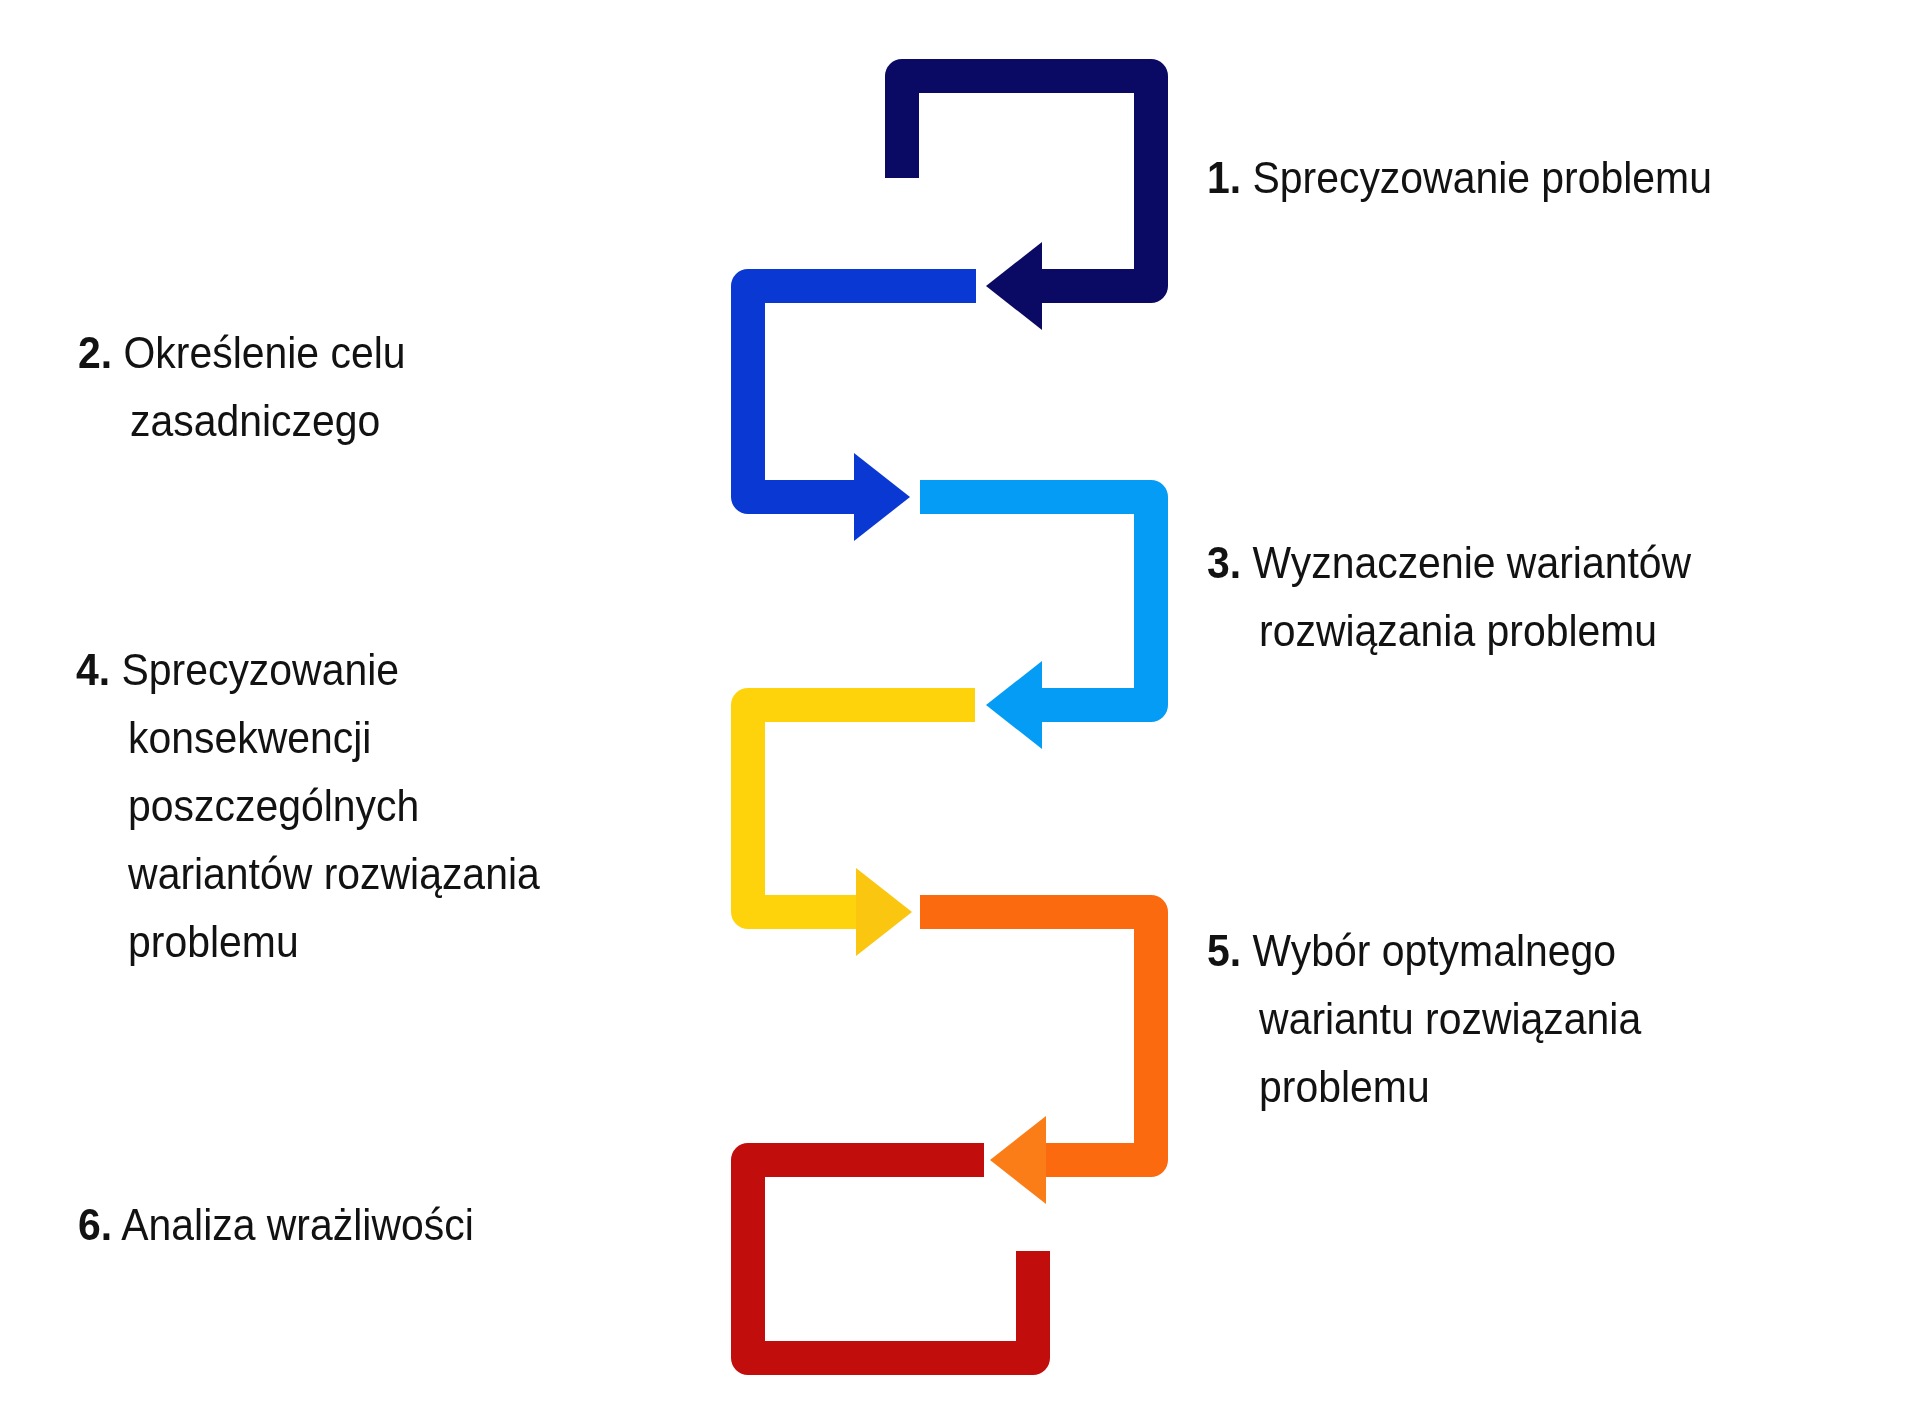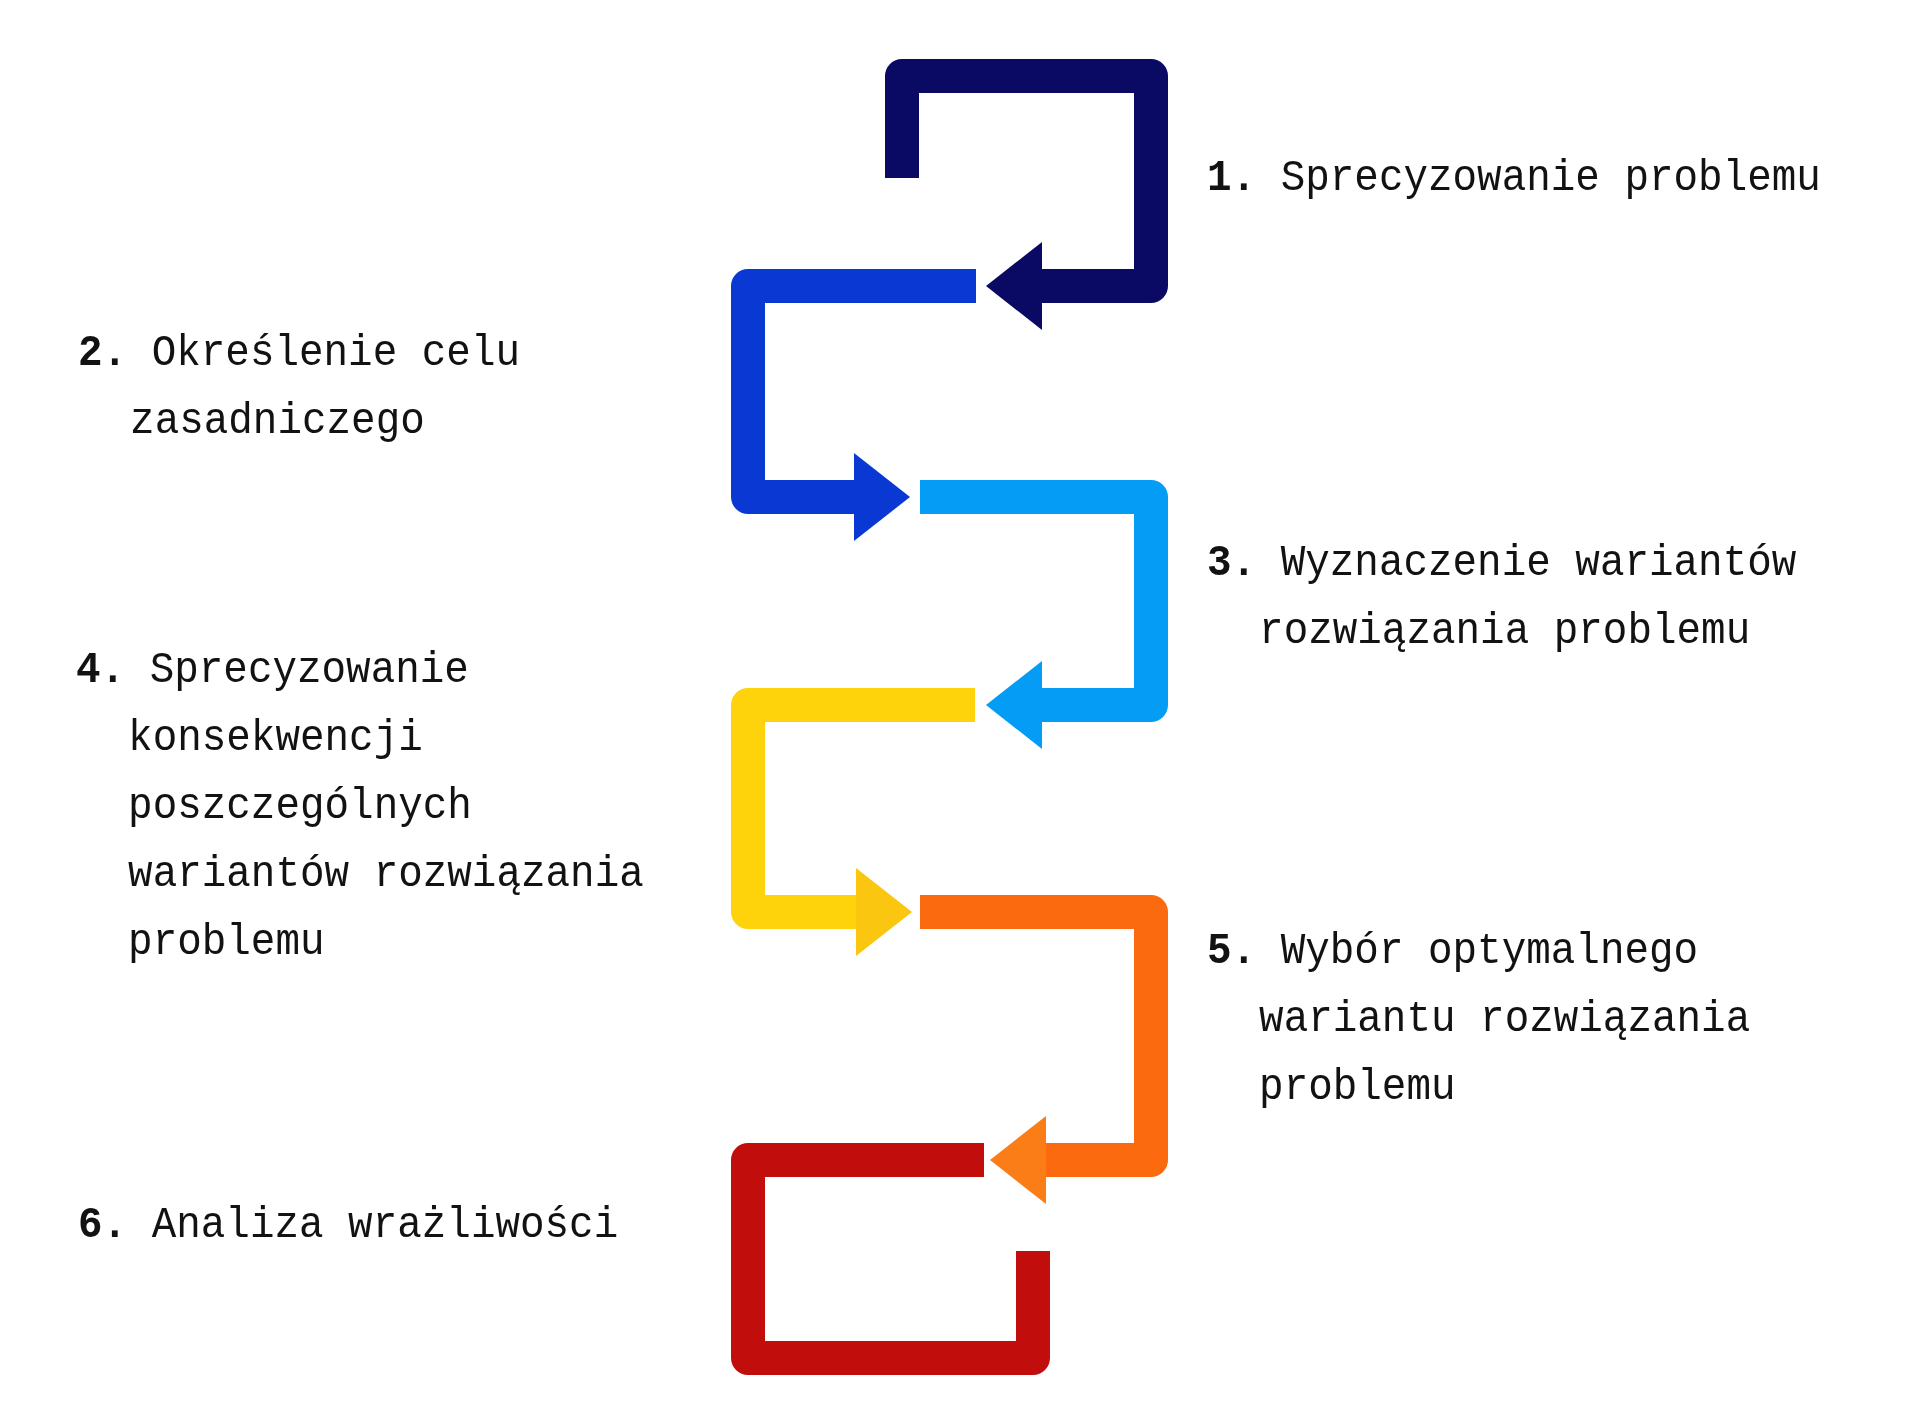--- a/index.html
+++ b/index.html
@@ -7,21 +7,21 @@
     margin: 0;
     padding: 0;
     background: #ffffff;
   }
   #stage {
     position: relative;
     width: 1920px;
     height: 1427px;
     background: #ffffff;
     overflow: hidden;
-    font-family: Liberation Mono, monospace;
+    font-family: Liberation Sans, sans-serif;
   }
   #flow-svg {
     position: absolute;
     left: 0;
     top: 0;
   }
   .shaft {
     fill: none;
     stroke-width: 34;
     stroke-linejoin: round;

